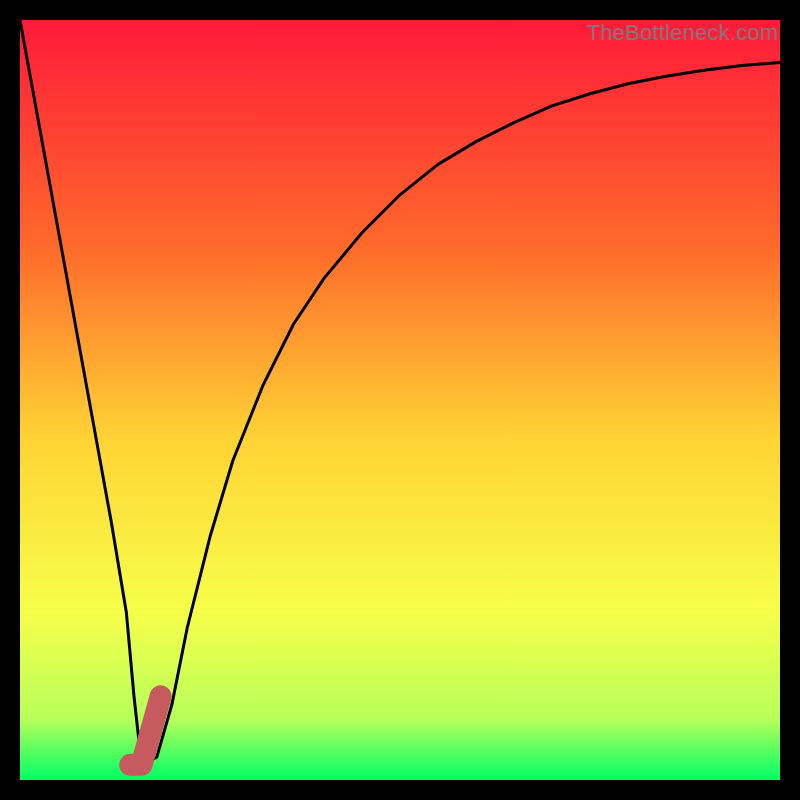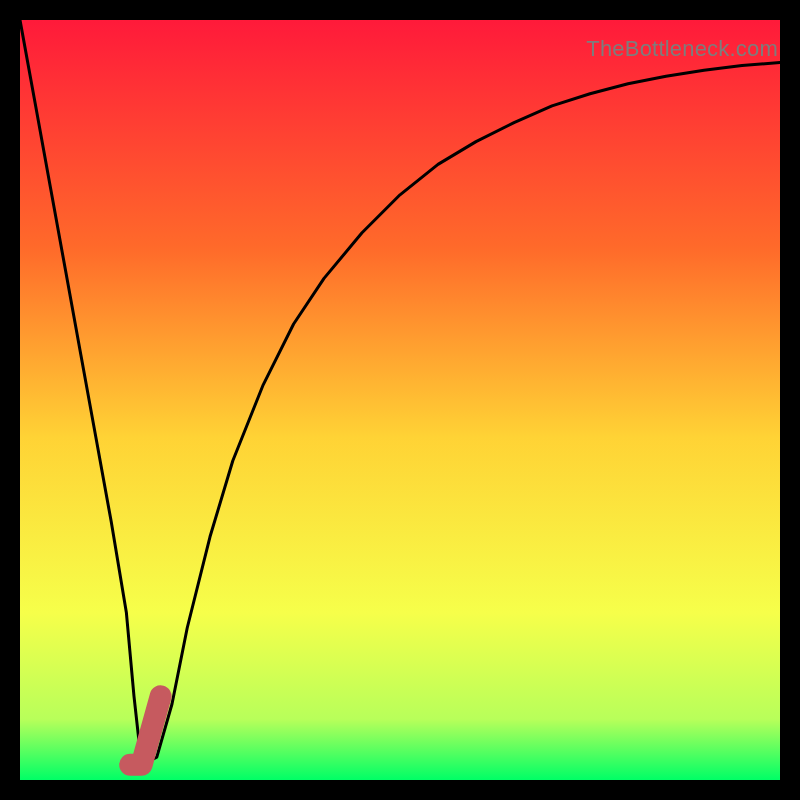--- a/index.html
+++ b/index.html
@@ -21,21 +21,21 @@
   }
   .plot-area {
     position: absolute;
     left: 0;
     top: 0;
     width: 760px;
     height: 760px;
   }
   .watermark {
     position: absolute;
-    top: 16px;
+    top: 0px;
     right: 2px;
     color: #7d7d7d;
     font-size: 22px;
     font-weight: 500;
     letter-spacing: 0.2px;
     user-select: none;
   }
   svg { display: block; }
 </style>
 </head>

